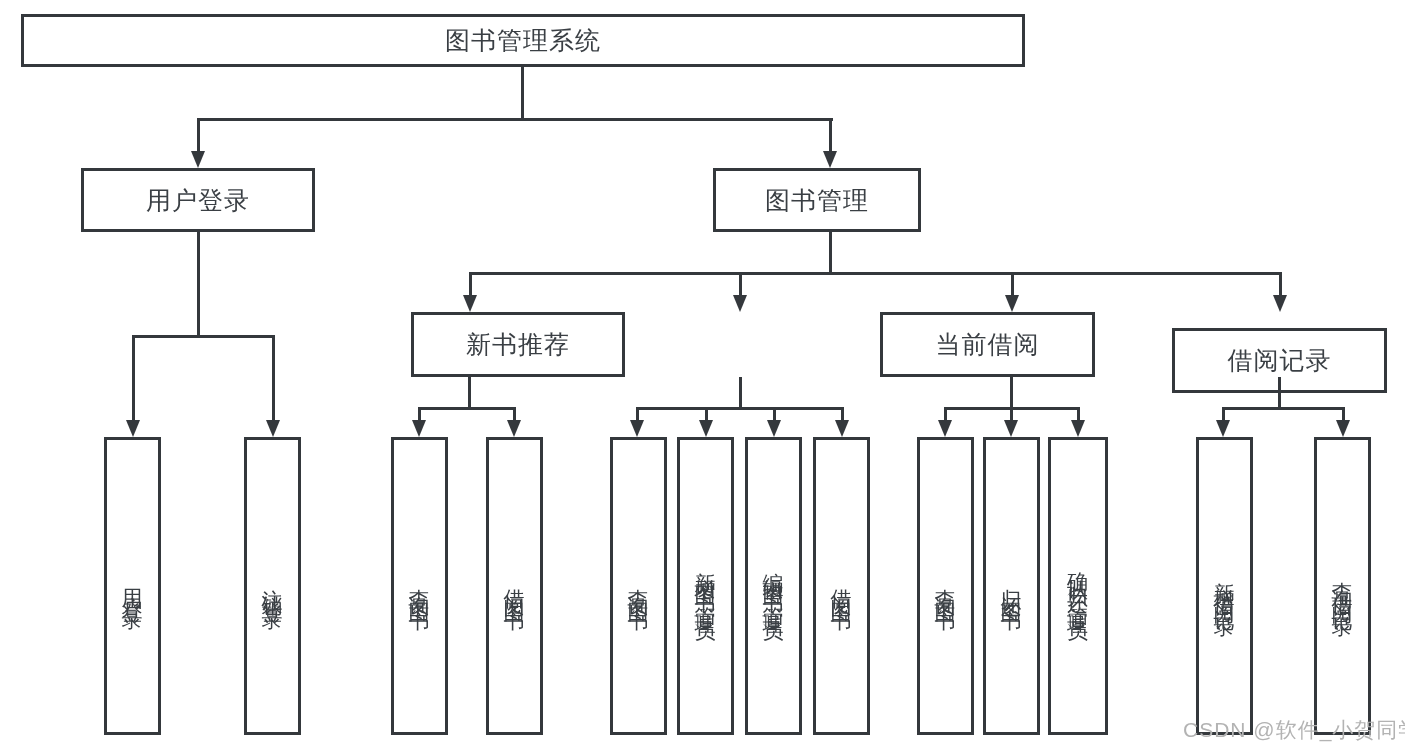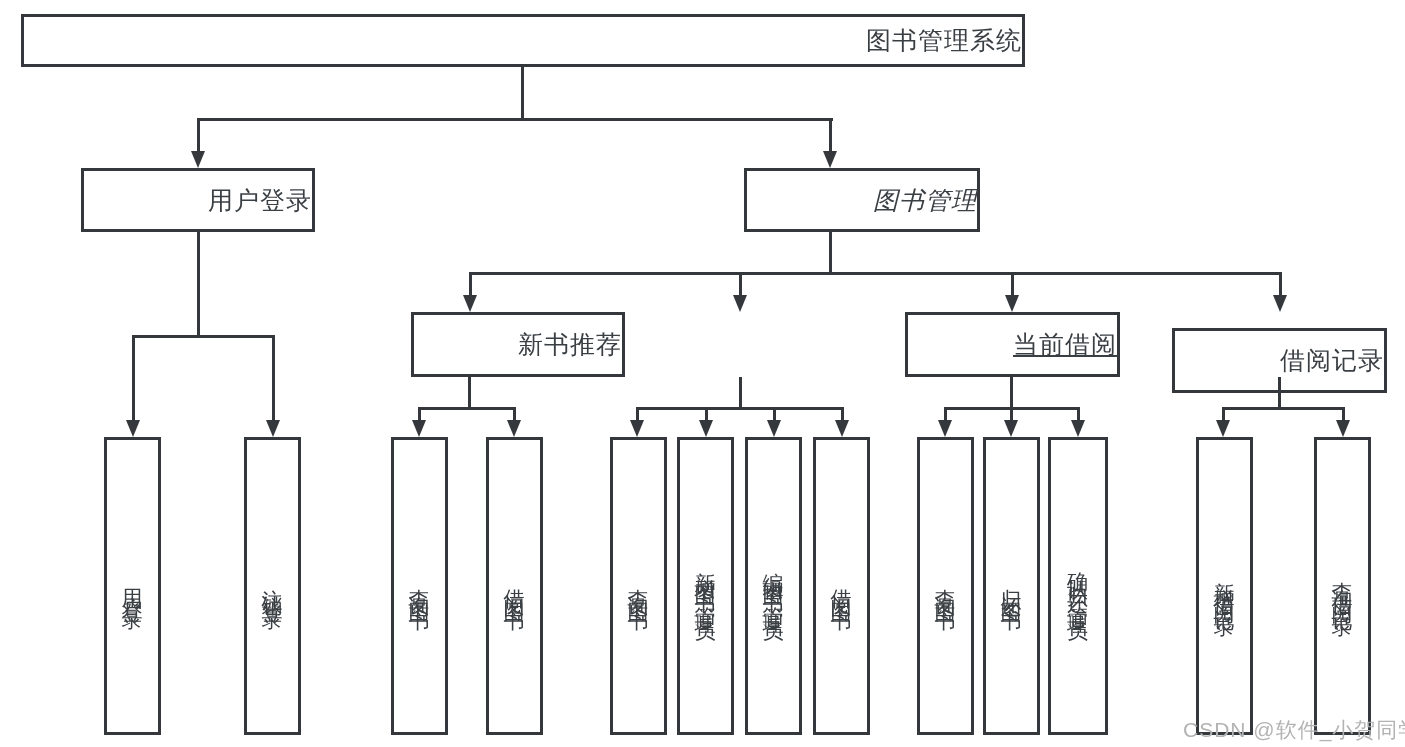--- a/index.html
+++ b/index.html
@@ -16,21 +16,21 @@
     overflow:hidden;
   }
   
   .box{
     position:absolute;
     box-sizing:border-box;
     border:3px solid var(--line);
     background:#ffffff;
     display:flex;align-items:center;justify-content:center;
   }
-  .hbox{font-size:25px;letter-spacing:1px;justify-content:flex-end;}
+  .hbox{font-size:25px;letter-spacing:1px;}
   .vbox{font-size:21px;}
   .vbox .vtext{
     writing-mode:vertical-rl;
     text-orientation:mixed;
     letter-spacing:7px;
     line-height:1;
     max-height:286px;
   }
   
   .line{position:absolute;background:var(--line);}
@@ -42,24 +42,24 @@
   }
   .arrow .head{
     position:absolute;left:0;bottom:0;width:0;height:0;
     border-left:7px solid transparent;
     border-right:7px solid transparent;
     border-top:17px solid var(--line);
   }
   
   #root-box        {left:21px;  top:14px;  width:1004px; height:53px;}
   #l2-user-login   {left:81px;  top:168px; width:234px;  height:64px;}
-  #l2-book-mgmt    {left:744px; top:168px; width:236px;  height:64px;font-style:italic;}
+  #l2-book-mgmt    {left:713px; top:168px; width:208px;  height:64px;}
   #l3-new-book     {left:363px; top:312px; width:214px;  height:65px;margin-left:48px;}
   #l3-book-borrow  {left:632px; top:312px; width:216px;  height:65px;}
-  #l3-cur-borrow   {left:905px; top:312px; width:215px;  height:65px;text-decoration:underline;}
+  #l3-cur-borrow   {left:880px; top:312px; width:215px;  height:65px;}
   #l3-records      {left:1172px;top:312px; width:215px;  height:65px;margin-top:16px;}
 
   .leaf{top:437px;width:57px;height:298px;}
   #leaf-user-login    {left:104px;}
   #leaf-logout        {left:244px;}
   #leaf-nb-query      {left:391px;}
   #leaf-nb-borrow     {left:486px;}
   #leaf-bb-query      {left:610px;}
   #leaf-bb-add        {left:677px;}
   #leaf-bb-edit       {left:745px;}

